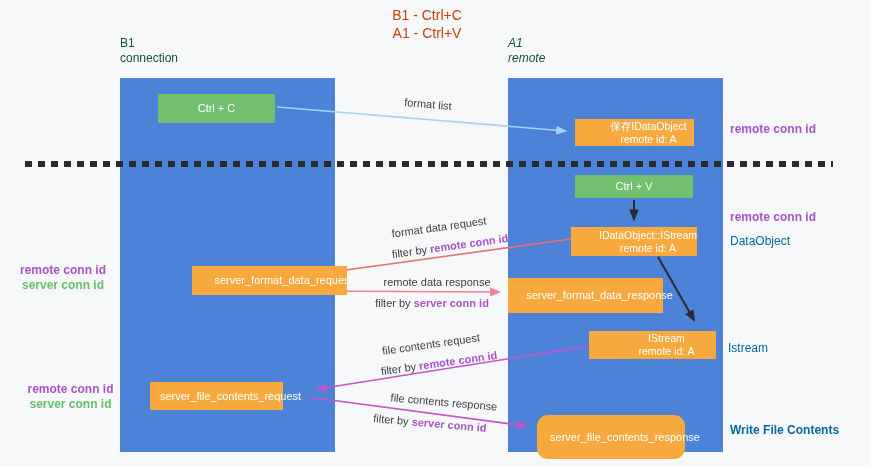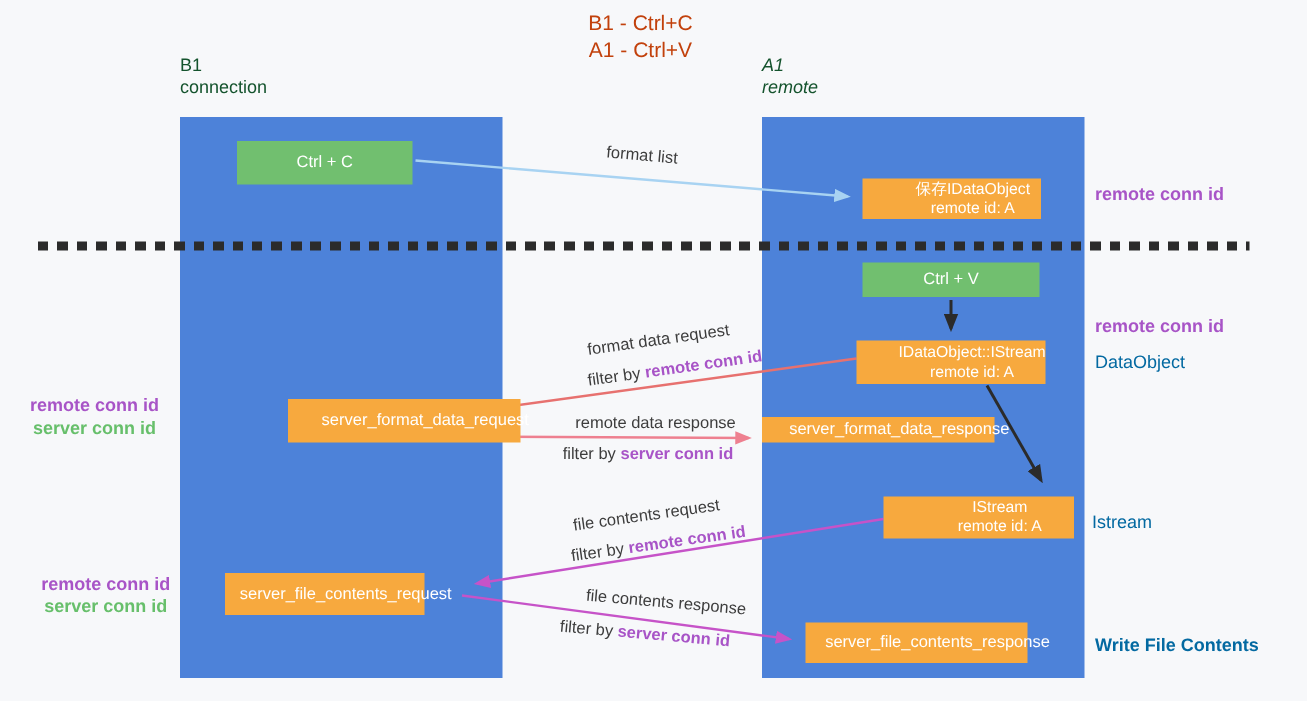--- a/index.html
+++ b/index.html
@@ -116,34 +116,34 @@
 
   <div class="abs node orange" style="left:571px;top:227px;width:126px;height:29px;font-size:10.5px;">
     <span>IDataObject::IStream</span>
     <span>remote id: A</span>
   </div>
 
   <div class="abs node orange" style="left:152px;top:266px;width:155px;height:29px;margin-left:40px;">
     <span>server_format_data_request</span>
   </div>
 
-  <div class="abs node orange" style="left:508px;top:278px;width:155px;height:17px;">
+  <div class="abs node orange" style="left:508px;top:278px;width:155px;height:35px;">
     <span>server_format_data_response</span>
   </div>
 
   <div class="abs node orange" style="left:589px;top:331px;width:127px;height:28px;font-size:10.5px;">
     <span>IStream</span>
     <span>remote id: A</span>
   </div>
 
   <div class="abs node orange" style="left:150px;top:382px;width:133px;height:28px;">
     <span>server_file_contents_request</span>
   </div>
 
-  <div class="abs node orange" style="left:537px;top:415px;width:148px;height:27px;">
+  <div class="abs node orange" style="left:537px;top:415px;width:148px;height:44px;border-radius:11px;">
     <span>server_file_contents_response</span>
   </div>
 
   <div class="abs side-label purple" style="left:730px;top:122px;">remote conn id</div>
   <div class="abs side-label purple" style="left:730px;top:210px;">remote conn id</div>
   <div class="abs side-label black" style="left:730px;top:234px;">DataObject</div>
   <div class="abs side-label black" style="left:728px;top:341px;">Istream</div>
   <div class="abs side-label black" style="left:730px;top:423px;font-weight:bold;">Write File Contents</div>
 
   <div class="abs left-note" style="left:8px;top:263px;width:110px;">

